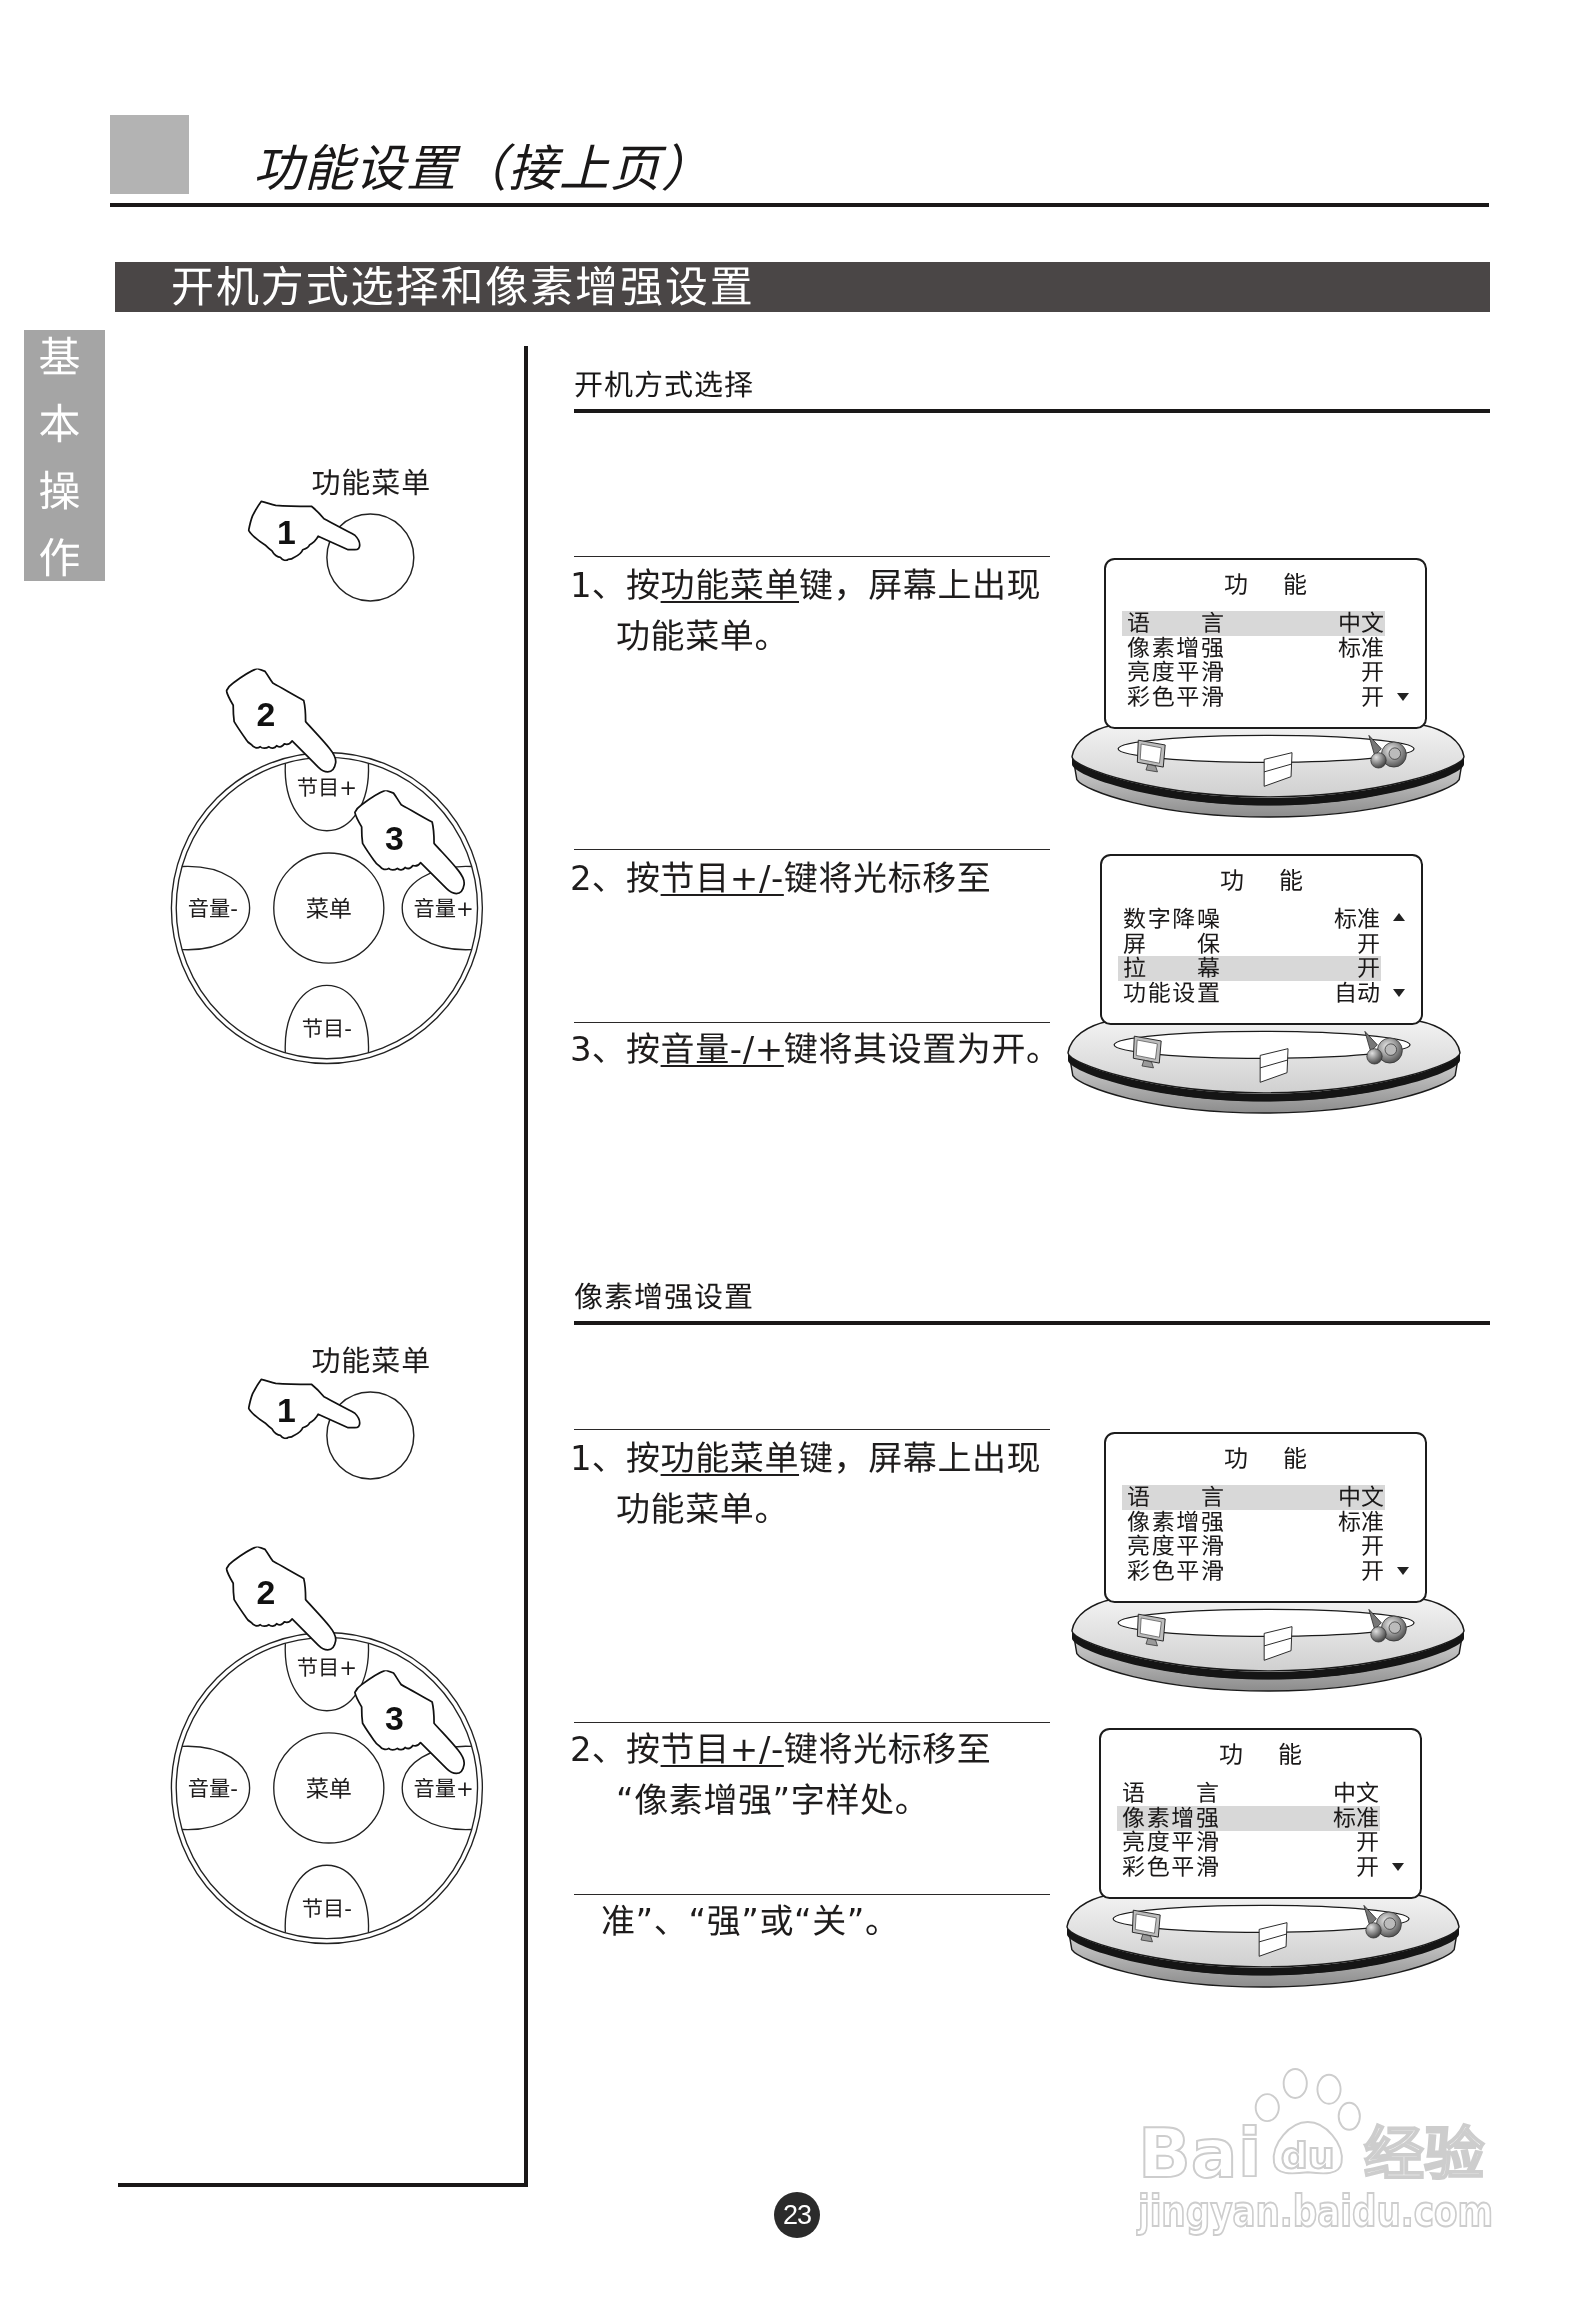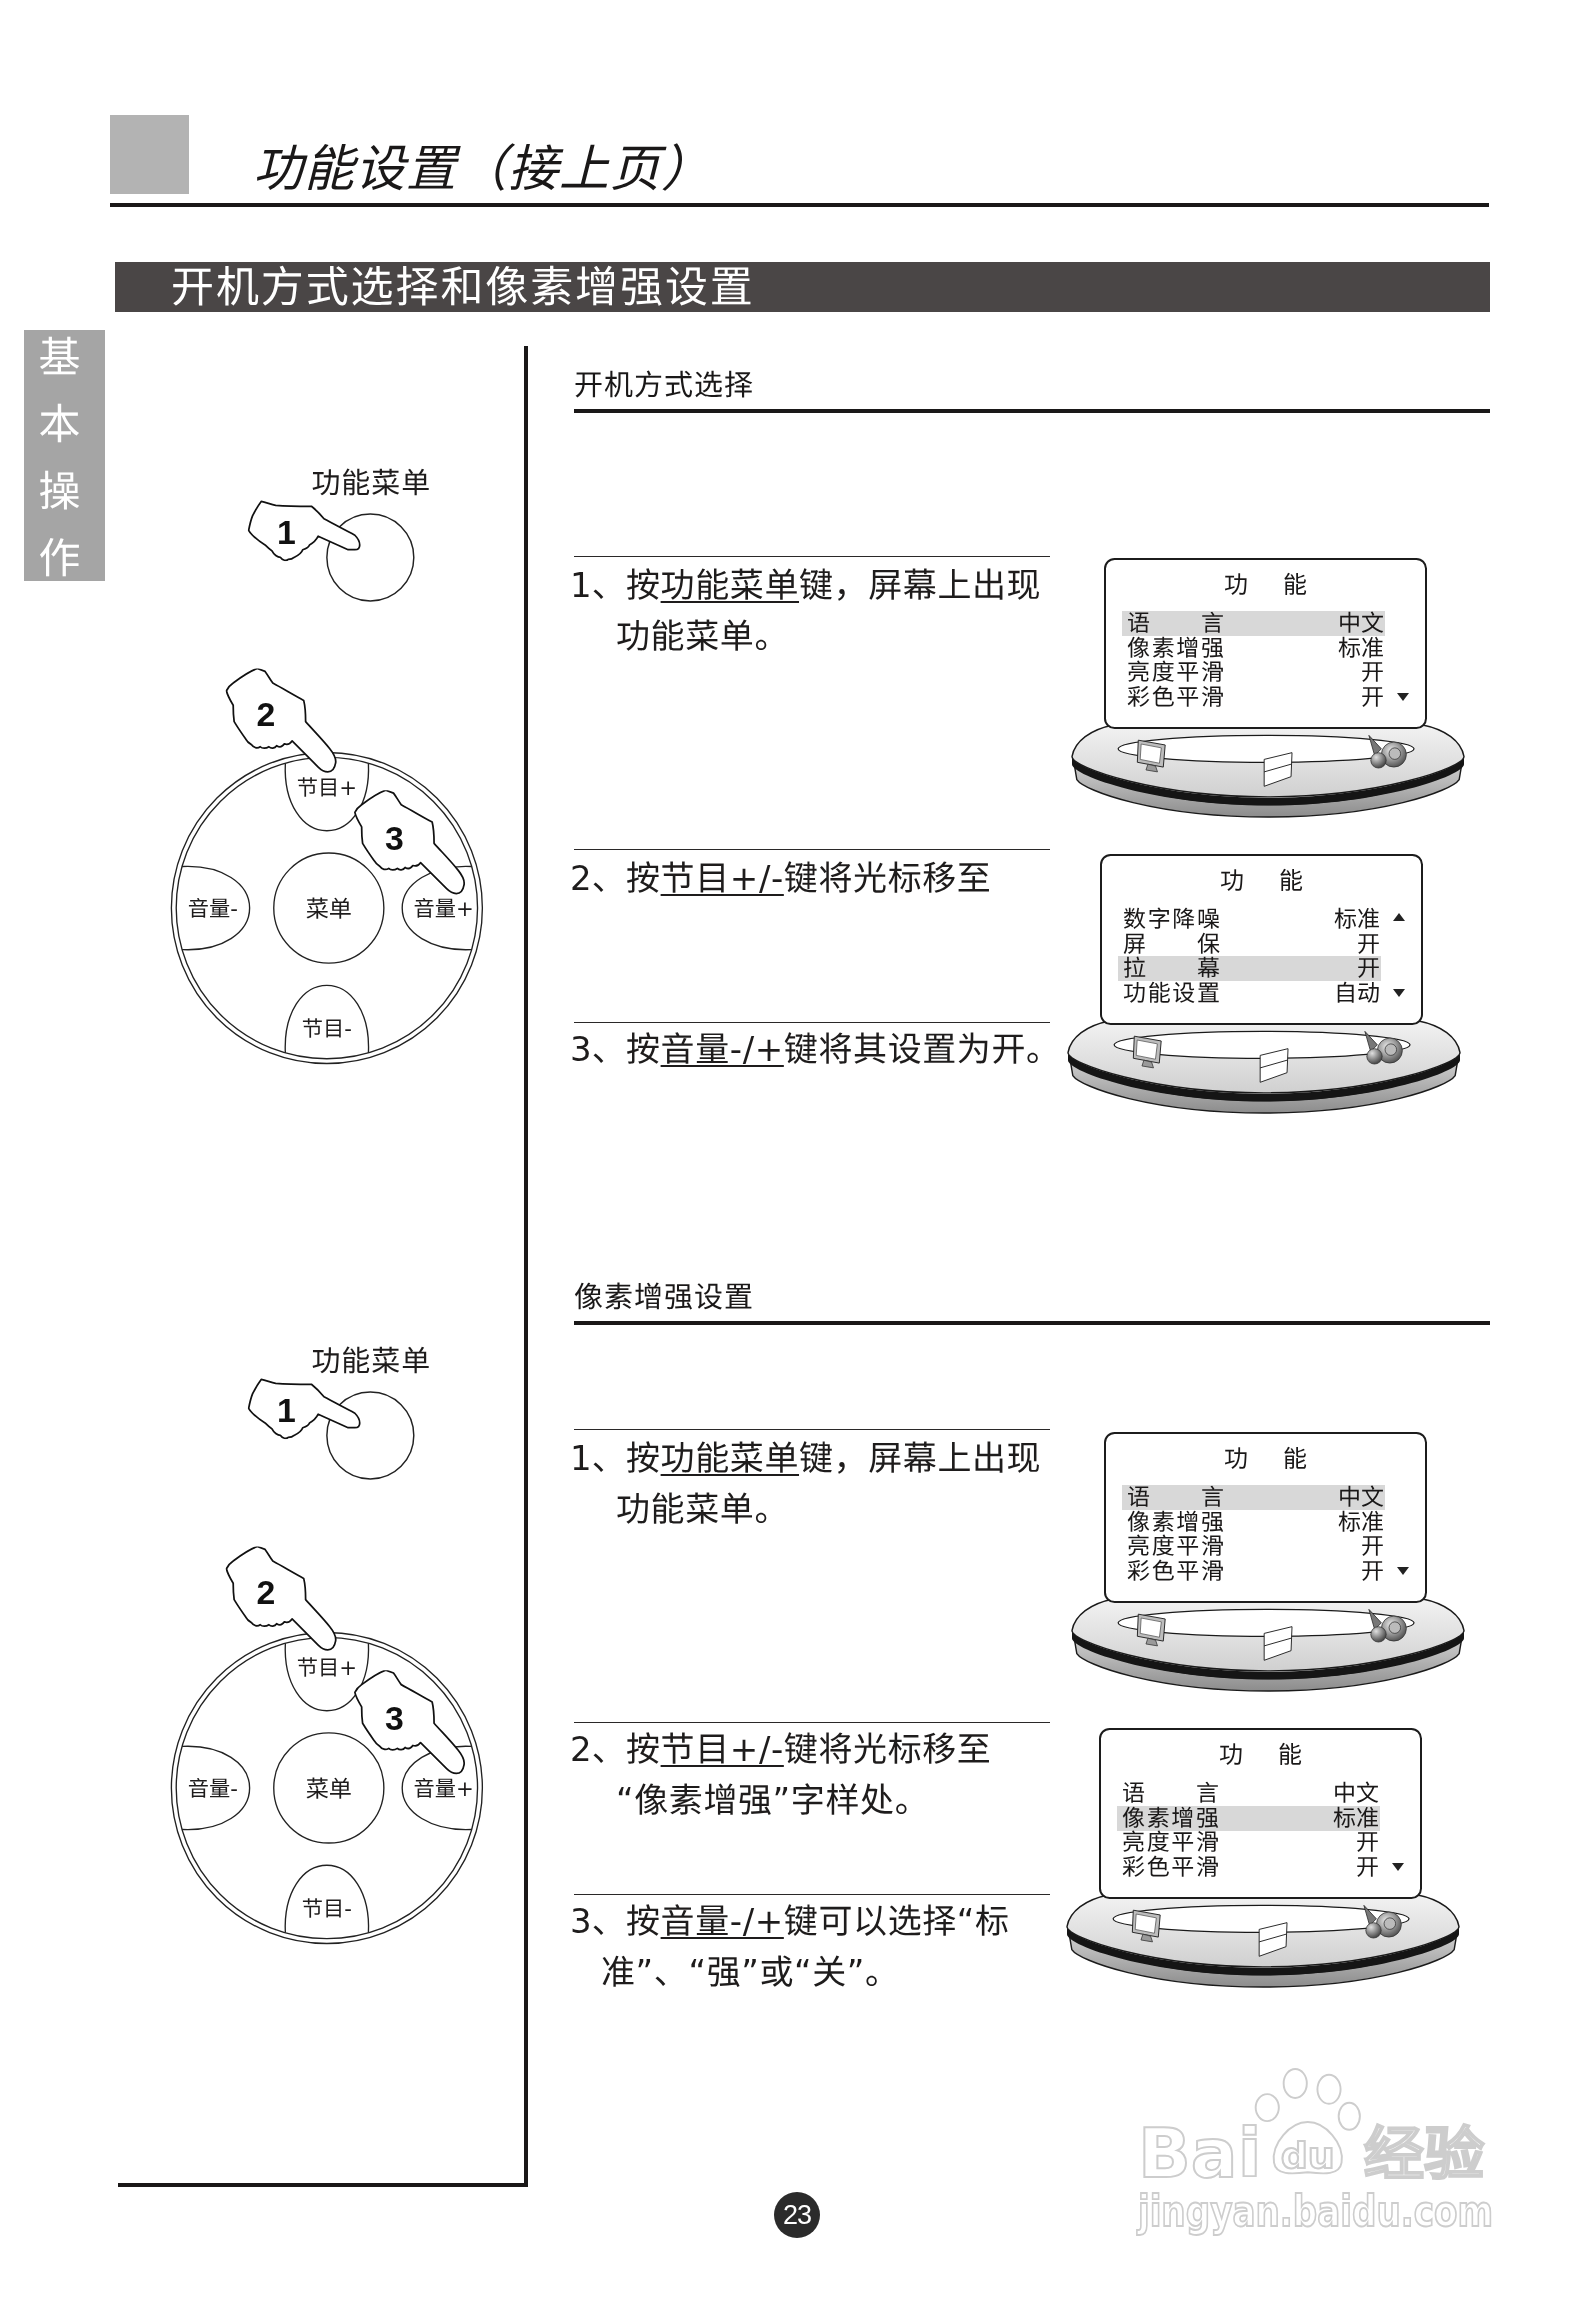--- a/index.html
+++ b/index.html
@@ -292,21 +292,20 @@
 </div>
 
 <div class="divider abs" style="top:1722px"></div>
 <div class="step abs" style="top:1720px">
   <div><span class="num">2、</span><span>按</span><span class="key">节目+/-</span><span>键将光标移至</span></div>
   <div class="cont">“像素增强”字样处。</div>
 </div>
 
 <div class="divider abs" style="top:1894px"></div>
 <div class="step abs" style="top:1892px">
-  <div><span class="num">3、</span><span>按</span><span class="key">音量-/+</span><span>键可以选择“标</span></div>
   <div class="cont narrow">准”、“强”或“关”。</div>
 </div>
 
 <div class="tv abs" style="left:1070px;top:1432px">
   <svg class="tv-stand" viewBox="0 0 410 102">
       <use href="#sym-stand" x="0" y="0" width="410" height="102"></use>
     </svg>
   <div class="tv-screen">
     <div class="tv-title">功能</div>
     <div class="tv-rows">

